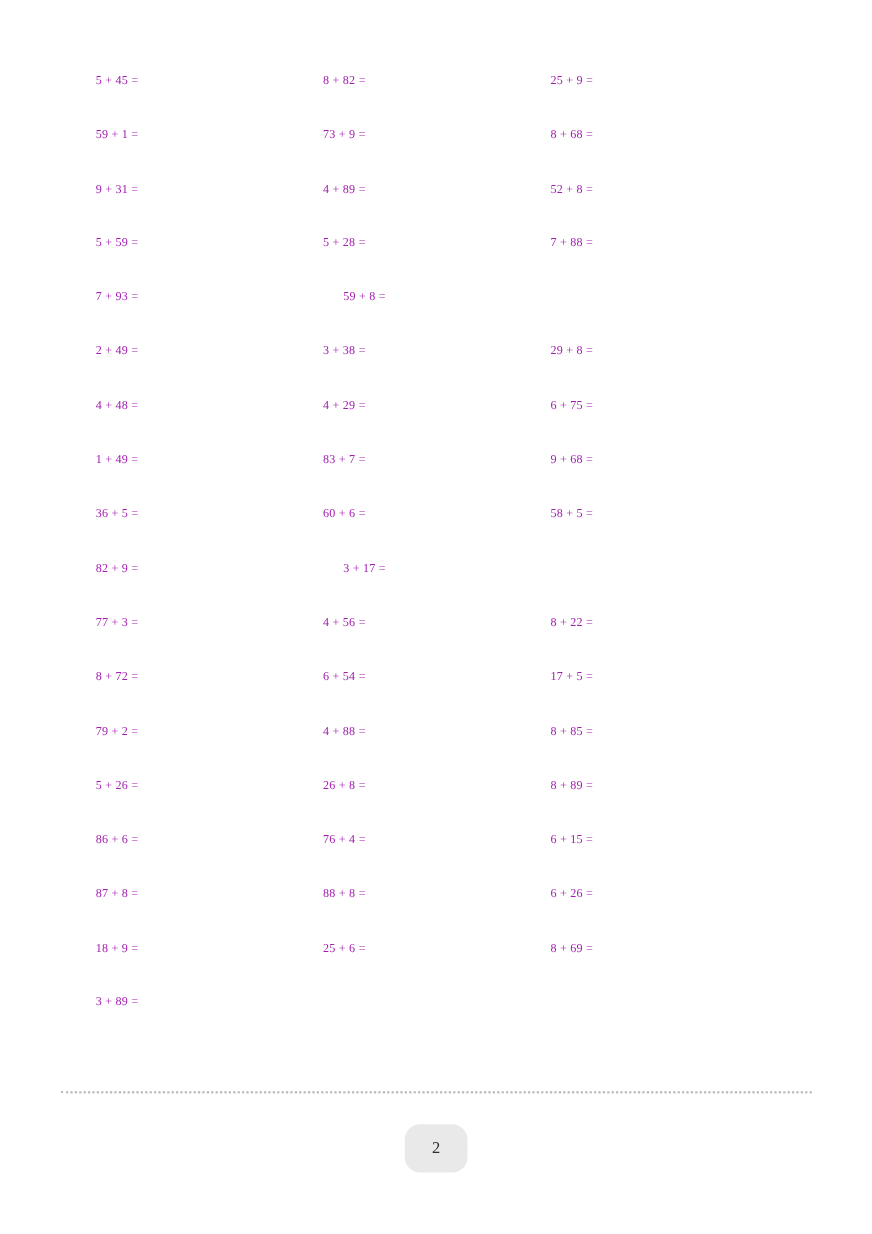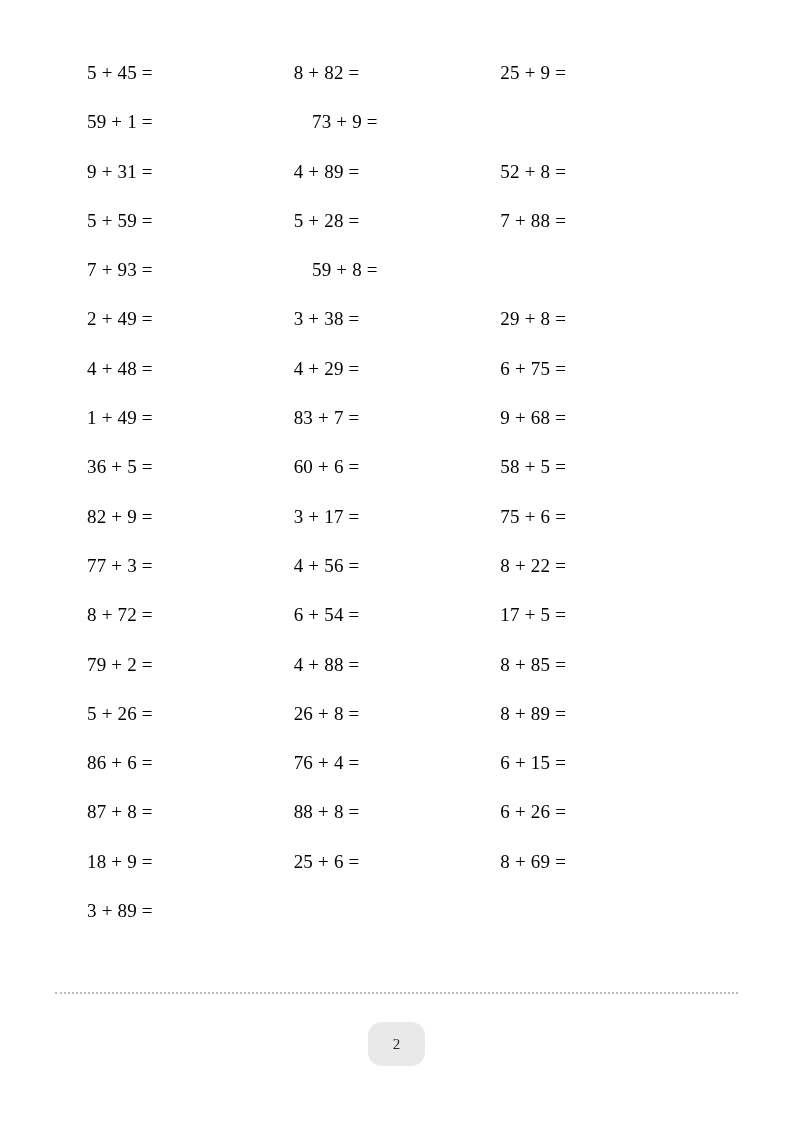--- a/index.html
+++ b/index.html
@@ -33,25 +33,25 @@
   }
 
   .problem-row {
     display: flex;
     height: 49.3px;
     align-items: flex-start;
   }
 
   .problem-cell {
     width: 225px;
-    font-size: 19px;
+    font-size: 11px;
     line-height: 20px;
     letter-spacing: 0.2px;
     white-space: nowrap;
-    color: #000000;
+    color: #a21caf;
   }
 
   .problem-cell.empty {
     color: transparent;
   }
 
   .divider {
     position: absolute;
     left: 55px;
     top: 992px;
@@ -88,20 +88,21 @@
 
     <div class="problem-row">
       <div class="problem-cell">5 + 45 =</div>
       <div class="problem-cell">8 + 82 =</div>
       <div class="problem-cell">25 + 9 =</div>
     </div>
 
     <div class="problem-row">
       <div class="problem-cell">59 + 1 =</div>
       <div class="problem-cell">73 + 9 =</div>
+      <div class="problem-cell">8 + 68 =</div>
     </div>
 
     <div class="problem-row">
       <div class="problem-cell">9 + 31 =</div>
       <div class="problem-cell">4 + 89 =</div>
       <div class="problem-cell">52 + 8 =</div>
     </div>
 
     <div class="problem-row">
       <div class="problem-cell">5 + 59 =</div>
@@ -135,21 +136,20 @@
 
     <div class="problem-row">
       <div class="problem-cell">36 + 5 =</div>
       <div class="problem-cell">60 + 6 =</div>
       <div class="problem-cell">58 + 5 =</div>
     </div>
 
     <div class="problem-row">
       <div class="problem-cell">82 + 9 =</div>
       <div class="problem-cell">3 + 17 =</div>
-      <div class="problem-cell">75 + 6 =</div>
     </div>
 
     <div class="problem-row">
       <div class="problem-cell">77 + 3 =</div>
       <div class="problem-cell">4 + 56 =</div>
       <div class="problem-cell">8 + 22 =</div>
     </div>
 
     <div class="problem-row">
       <div class="problem-cell">8 + 72 =</div>

